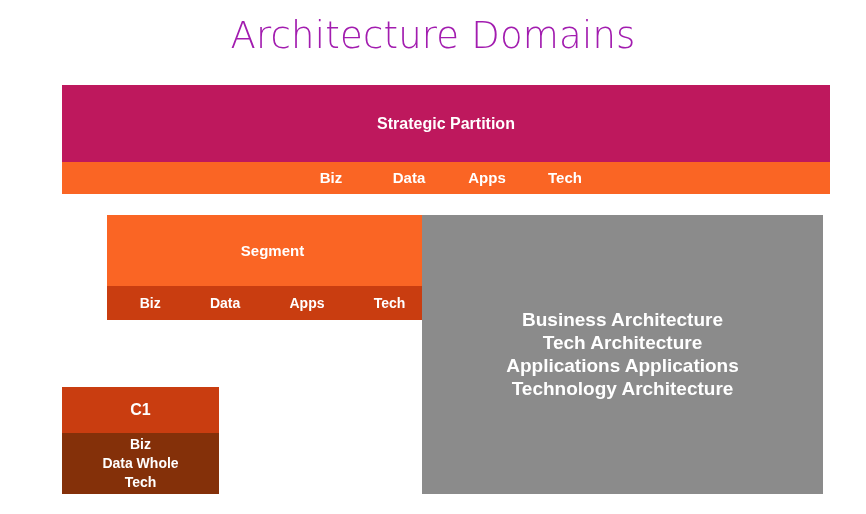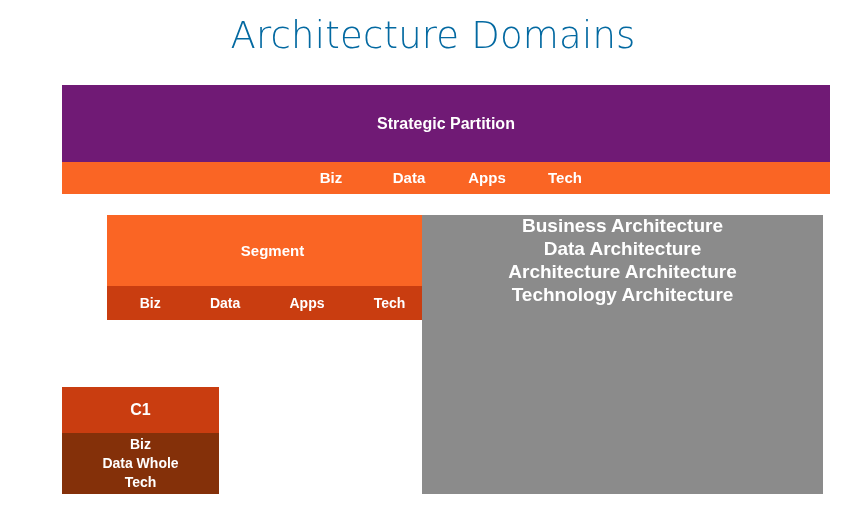--- a/index.html
+++ b/index.html
@@ -23,21 +23,21 @@
   
   .slide-title {
     position: absolute;
     left: 0;
     top: 14px;
     width: 866px;
     text-align: center;
     font-size: 37px;
     font-weight: 300;
     letter-spacing: 0.2px;
-    color: #0369a1;
+    color: #a21caf;
     font-family: "DejaVu Sans", sans-serif;
     white-space: nowrap;
   }
 
   
   .block {
     position: absolute;
     display: flex;
     flex-direction: column;
     overflow: hidden;
@@ -55,21 +55,21 @@
 
   
   #strategic-block {
     left: 62px;
     top: 85px;
     width: 768px;
     height: 109px;
   }
   #strategic-block .cap {
     height: 85px;
-    background: #701a75;
+    background: #be185d;
     font-size: 16px;
     line-height: 21px;
     flex-direction: column;
   }
   #strategic-block .base {
     height: 36px;
     background: #fa6524;
     font-size: 15px;
   }
   #strategic-block .base .domain-row {
@@ -136,20 +136,21 @@
   #architecture-panel {
     position: absolute;
     left: 422px;
     top: 215px;
     width: 401px;
     height: 279px;
     background: #8b8b8b;
     display: flex;
     flex-direction: column;
     align-items: center;
+    justify-content: center;
     gap: 1px;
     box-sizing: border-box;
   }
   #architecture-panel .arch-line {
     color: #ffffff;
     font-weight: bold;
     font-size: 19px;
     text-align: center;
     white-space: nowrap;
   }
@@ -195,18 +196,18 @@
     </div>
     <div class="base">
       <div>Biz</div>
       <div>Data Whole</div>
       <div>Tech</div>
     </div>
   </div>
 
   <div id="architecture-panel">
     <div class="arch-line">Business Architecture</div>
-    <div class="arch-line">Data Architecture</div>
-    <div class="arch-line">Architecture Architecture</div>
+    <div class="arch-line">Tech Architecture</div>
+    <div class="arch-line">Applications Applications</div>
     <div class="arch-line">Technology Architecture</div>
   </div>
 
 </div>
 
 </body></html>

